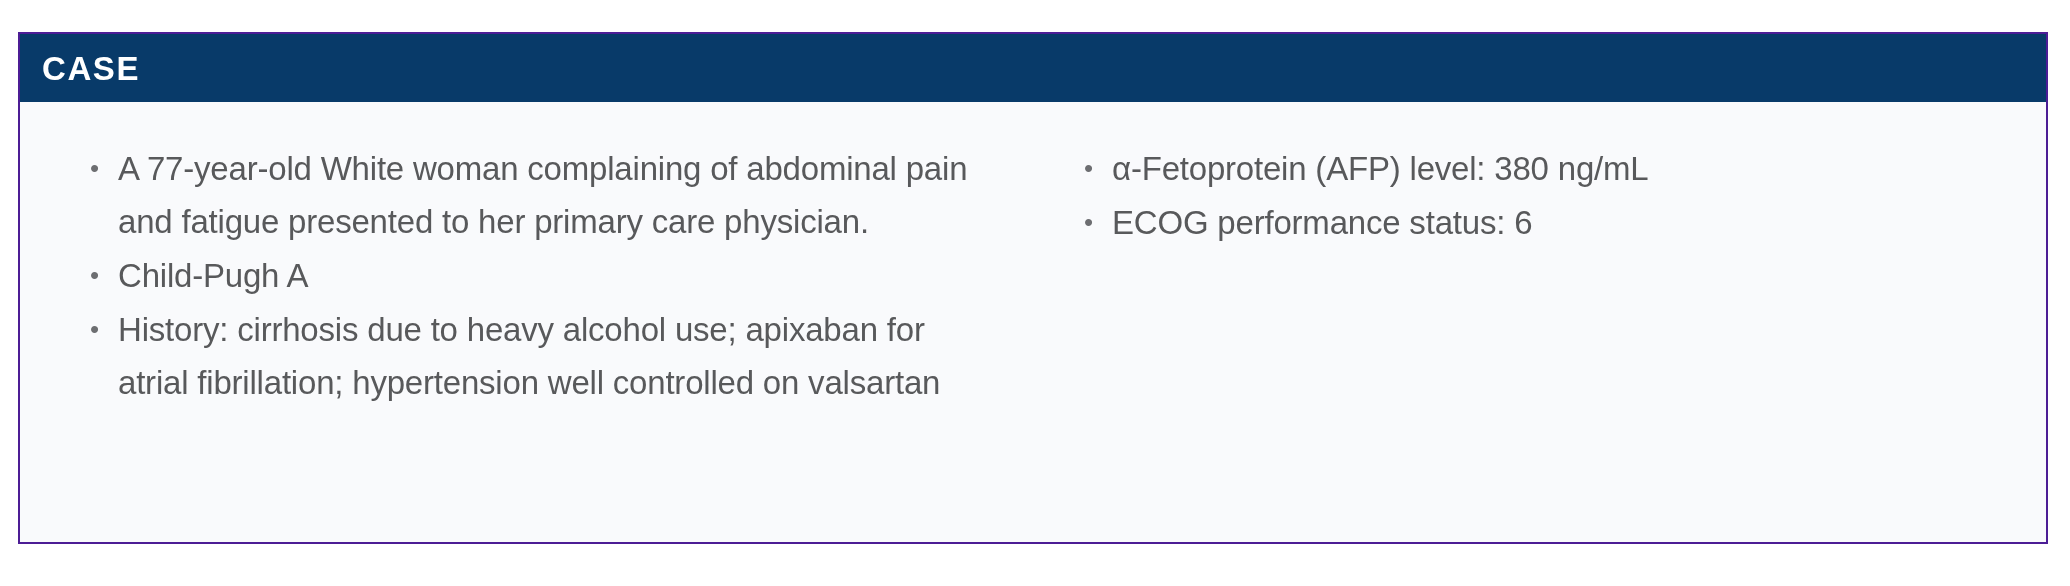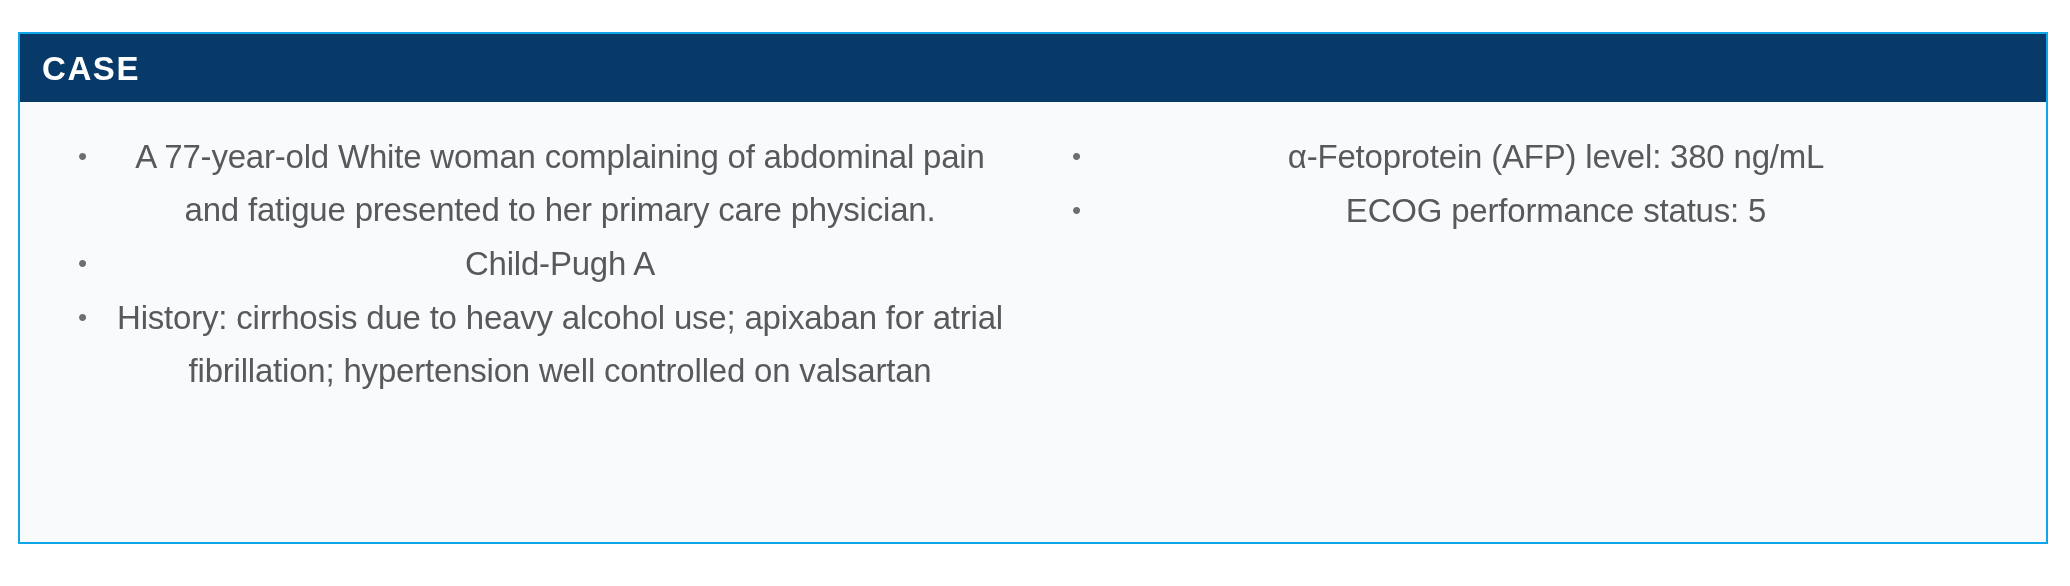--- a/index.html
+++ b/index.html
@@ -14,21 +14,21 @@
     -webkit-font-smoothing: antialiased;
   }
 
   .case-card {
     position: absolute;
     left: 18px;
     top: 32px;
     width: 2030px;
     height: 512px;
     box-sizing: border-box;
-    border: 2px solid #0ea5e9;
+    border: 2px solid #4c1d95;
     background: #f9fafc;
     overflow: hidden;
   }
 
   .case-header {
     height: 68px;
     background: #073b६b;
     background: #083a69;
     display: flex;
     align-items: center;
@@ -63,23 +63,22 @@
   }
 
   .case-col-right {
     width: 1010px;
     padding-left: 20px;
     padding-right: 30px;
   }
 
   ul.bullets {
     list-style: none;
-    margin: 4px;
+    margin: 16px;
     padding: 0;
-    text-align: center;
   }
 
   ul.bullets > li {
     position: relative;
     padding-left: 38px;
     color: #58595b;
     font-family: "Liberation Sans", sans-serif;
     font-size: 33px;
     line-height: 53px;
     font-weight: 400;
@@ -125,19 +124,19 @@
         </li>
       </ul>
     </div>
 
     <div class="case-col case-col-right">
       <ul class="bullets">
         <li>
           <span class="bullet-text">α-Fetoprotein (AFP) level: 380 ng/mL</span>
         </li>
         <li>
-          <span class="bullet-text">ECOG performance status: 5</span>
+          <span class="bullet-text">ECOG performance status: 6</span>
         </li>
       </ul>
     </div>
 
   </div>
 </div>
 
 </body></html>

